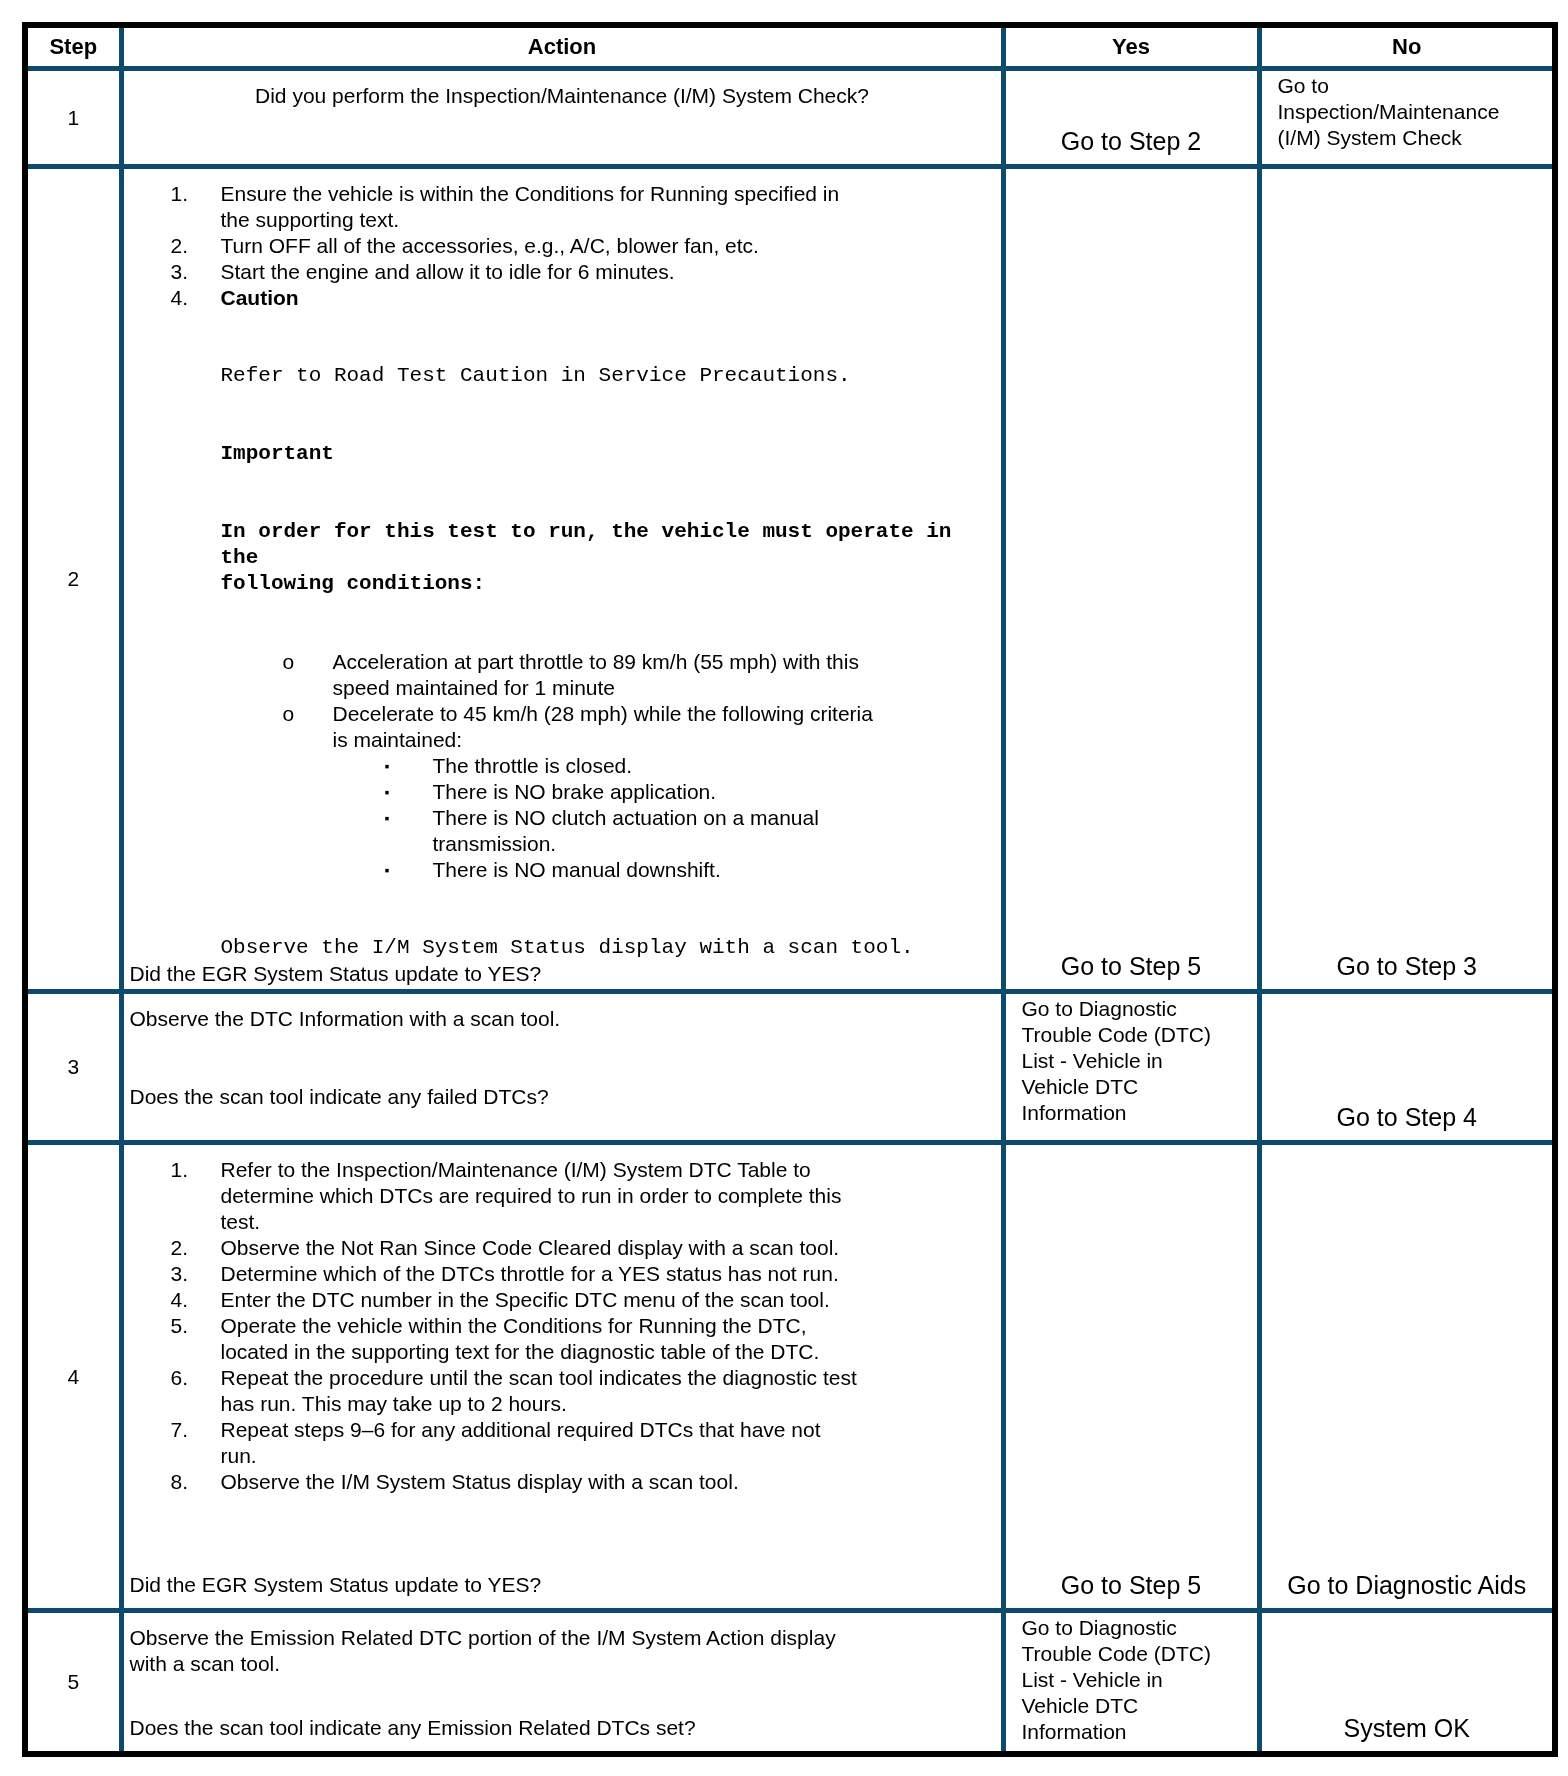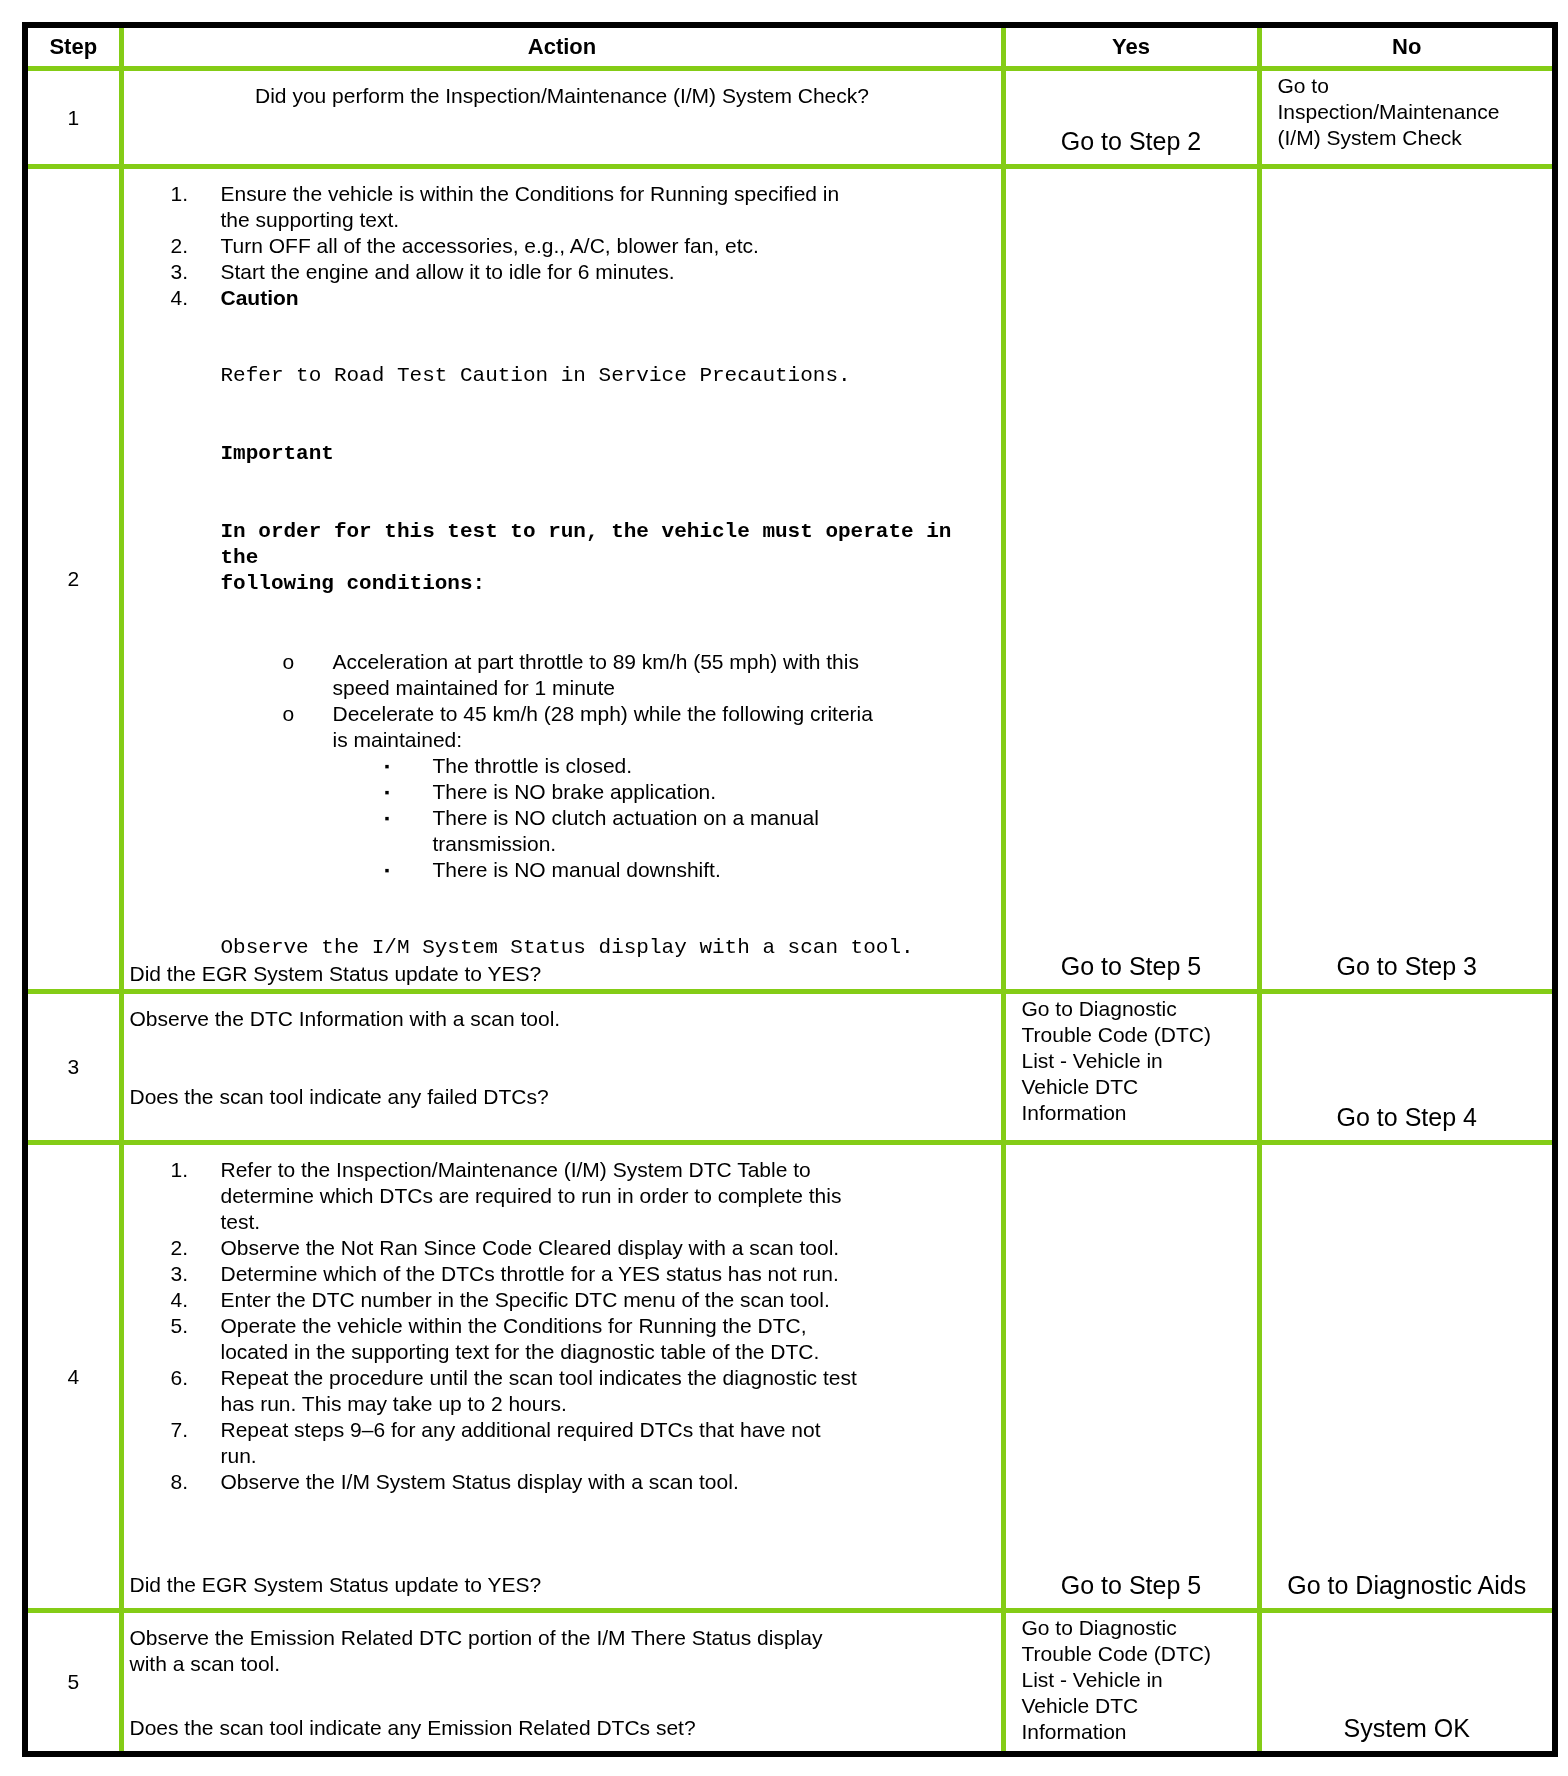--- a/index.html
+++ b/index.html
@@ -13,21 +13,21 @@
   table{
     border-collapse:collapse;
     table-layout:fixed;
     width:1530px;
     border:6px solid #000;
   }
   col.c-step{width:96px;}
   col.c-action{width:882px;}
   col.c-yes{width:256px;}
   col.c-no{width:296px;}
-  th,td{border:5px solid #84cc16;padding:0;overflow:hidden;}
+  th,td{border:5px solid #0c4a6e;padding:0;overflow:hidden;}
   th{
     height:38px;
     font-size:22px;font-weight:bold;
     text-align:center;vertical-align:middle;
     line-height:26px;
   }
   tr.r1{height:98px;}
   tr.r2{height:825px;}
   tr.r3{height:151px;}
   tr.r4{height:468px;}
@@ -248,21 +248,21 @@
             <div class="bc-inner">Go to Step 5</div>
           </td>
           <td class="cell-bc">
             <div class="bc-inner">Go to Diagnostic Aids</div>
           </td>
         </tr>
         <tr class="r5">
           <td class="step-cell">5</td>
           <td class="action-cell">
             <div class="action-flex af5">
-              <div class="blk b-q">Observe the Emission Related DTC portion of the I/M There Status display
+              <div class="blk b-q">Observe the Emission Related DTC portion of the I/M System Action display
 with a scan tool.</div>
               <div class="blk b-qb">Does the scan tool indicate any Emission Related DTCs set?</div>
             </div>
           </td>
           <td class="cell-tl">
             <div class="tl-inner">Go to Diagnostic
 Trouble Code (DTC)
 List - Vehicle in
 Vehicle DTC
 Information</div>

